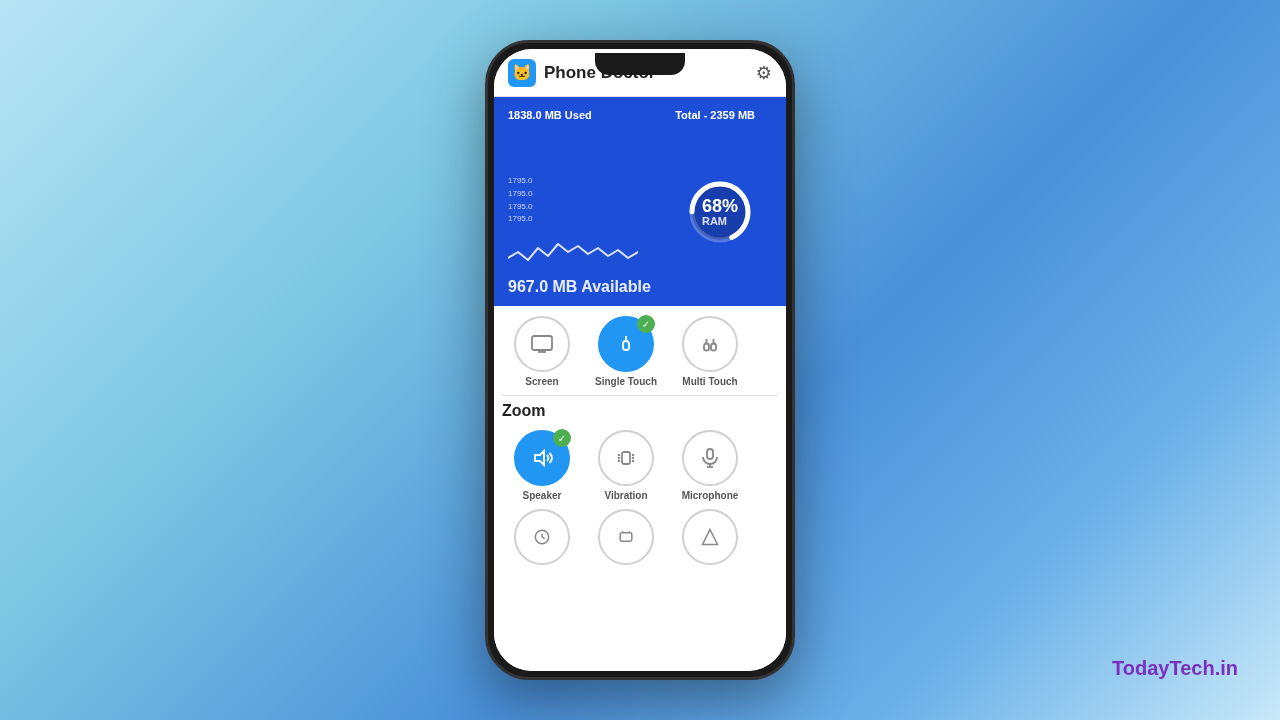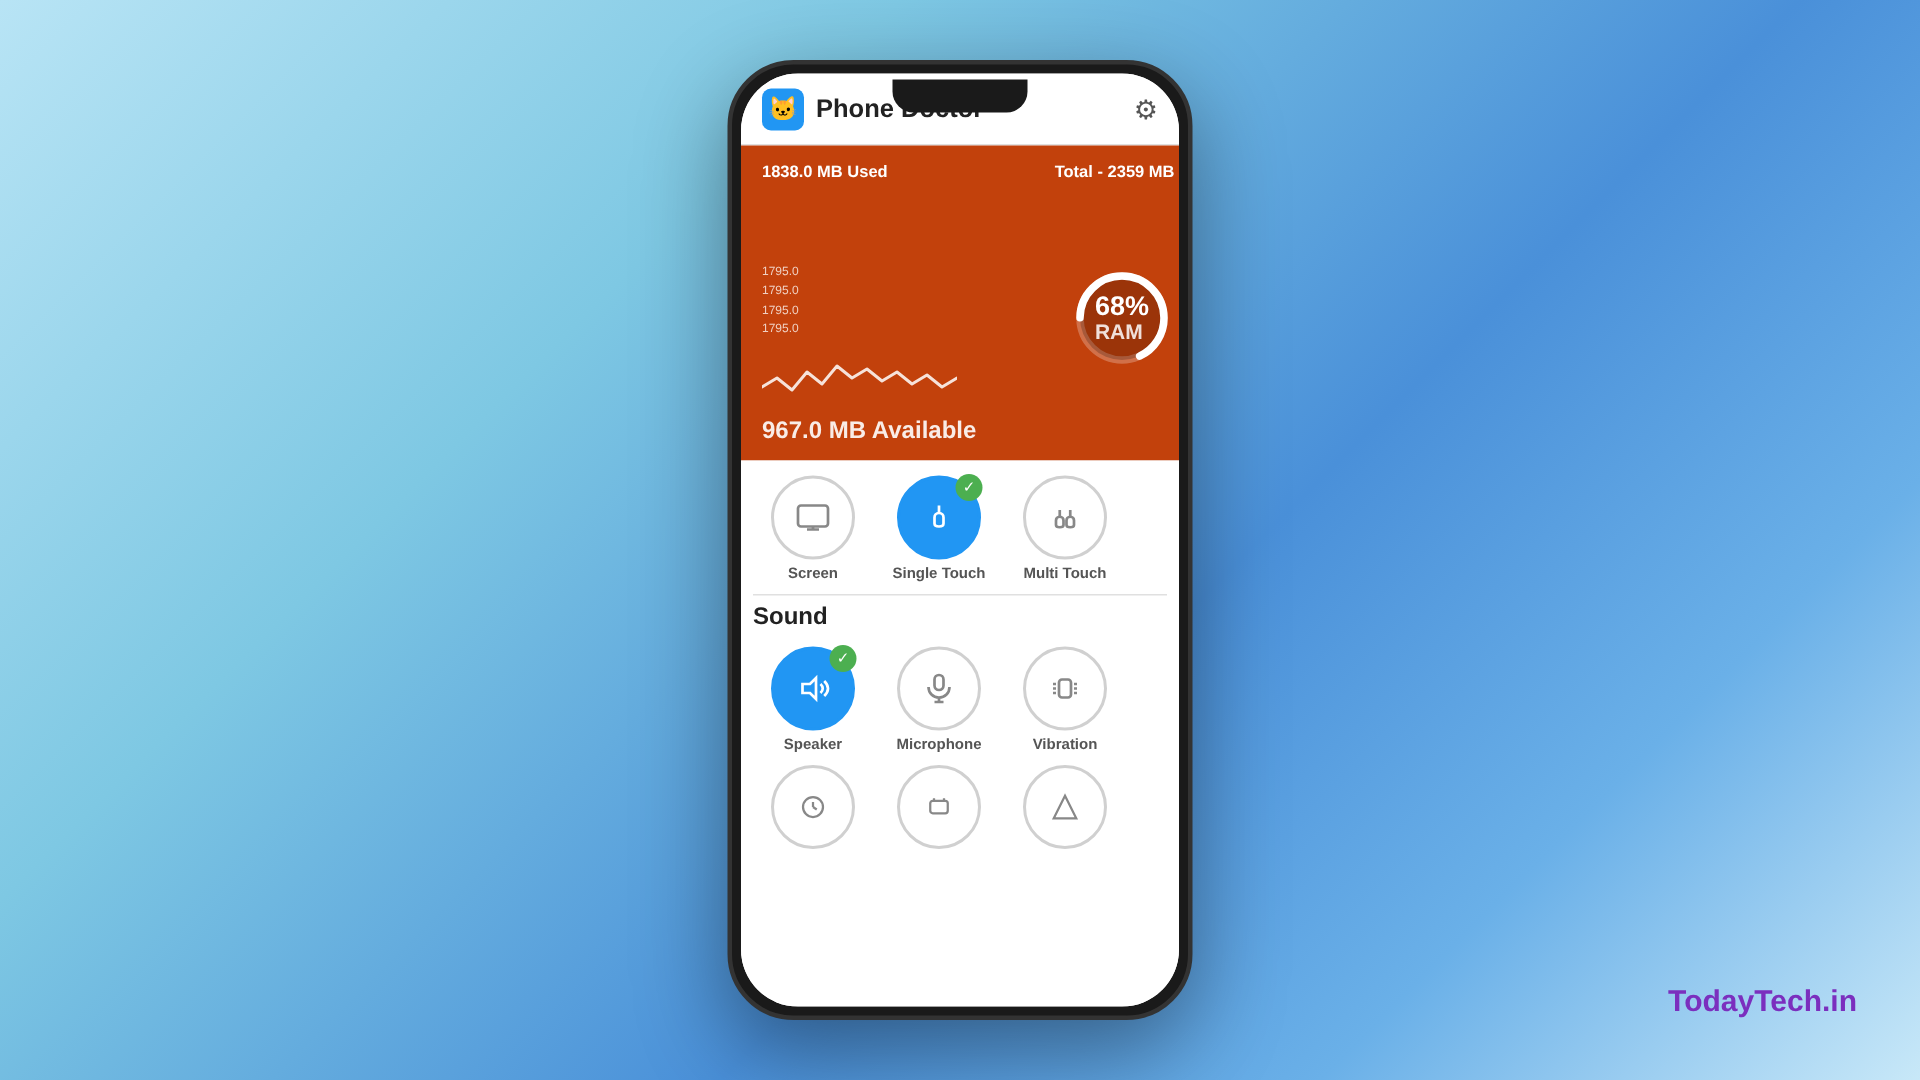--- a/index.html
+++ b/index.html
@@ -89,23 +89,23 @@
       color: #222;
     }
 
     .app-bar-settings {
       color: #555;
       font-size: 18px;
     }
 
     
     .ram-card {
-      background: #c2410c;
+      background: #1d4ed8;
       margin: 0;
-      padding: 12px 3px 10px 14px;
+      padding: 12px 31px 10px 14px;
       color: white;
     }
 
     .ram-header {
       display: flex;
       justify-content: space-between;
       font-size: 11px;
       font-weight: 600;
       margin-bottom: 6px;
     }
@@ -161,21 +161,21 @@
     }
 
     .gauge-percent {
       font-size: 18px;
       font-weight: 700;
       color: white;
       line-height: 1;
     }
 
     .gauge-label {
-      font-size: 14px;
+      font-size: 11px;
       color: rgba(255,255,255,0.85);
       font-weight: 600;
     }
 
     
     .icon-grid {
       display: flex;
       flex-wrap: wrap;
       gap: 4px;
       margin-bottom: 8px;
@@ -363,61 +363,61 @@
                   <line x1="15.5" y1="7" x2="15.5" y2="11.5"></line>
                 </svg>
               </div>
               <div class="icon-label">Multi Touch</div>
             </div>
           </div>
 
 
           <hr class="section-divider">
 
-          <div class="section-title">Sound</div>
+          <div class="section-title">Zoom</div>
           <div class="icon-grid">
 
             <div class="icon-item">
               <div class="icon-circle active">
                 <svg width="24" height="24" viewBox="0 0 24 24" fill="none" stroke="white" stroke-width="1.8">
                   <polygon points="5,9 10,9 14,5 14,19 10,15 5,15"></polygon>
                   <path d="M17 9c1 1 1.5 2 1.5 3s-.5 2-1.5 3"></path>
                   <path d="M19.5 7c1.5 1.5 2.5 3 2.5 5s-1 3.5-2.5 5"></path>
                 </svg>
                 <div class="check-badge">✓</div>
               </div>
               <div class="icon-label">Speaker</div>
-            </div>
-
-            <div class="icon-item">
-              <div class="icon-circle">
-                <svg width="24" height="24" viewBox="0 0 24 24" fill="none" stroke="#888" stroke-width="1.8">
-                  <rect x="9" y="3" width="6" height="10" rx="3"></rect>
-                  <path d="M5 11c0 4 3 7 7 7s7-3 7-7"></path>
-                  <line x1="12" y1="18" x2="12" y2="21"></line>
-                  <line x1="9" y1="21" x2="15" y2="21"></line>
-                </svg>
-              </div>
-              <div class="icon-label">Microphone</div>
             </div>
 
             <div class="icon-item">
               <div class="icon-circle">
                 <svg width="24" height="24" viewBox="0 0 24 24" fill="none" stroke="#888" stroke-width="1.8">
                   <rect x="8" y="6" width="8" height="12" rx="2"></rect>
                   <line x1="4" y1="9" x2="6" y2="9"></line>
                   <line x1="4" y1="12" x2="6" y2="12"></line>
                   <line x1="4" y1="15" x2="6" y2="15"></line>
                   <line x1="18" y1="9" x2="20" y2="9"></line>
                   <line x1="18" y1="12" x2="20" y2="12"></line>
                   <line x1="18" y1="15" x2="20" y2="15"></line>
                 </svg>
               </div>
               <div class="icon-label">Vibration</div>
             </div>
+
+            <div class="icon-item">
+              <div class="icon-circle">
+                <svg width="24" height="24" viewBox="0 0 24 24" fill="none" stroke="#888" stroke-width="1.8">
+                  <rect x="9" y="3" width="6" height="10" rx="3"></rect>
+                  <path d="M5 11c0 4 3 7 7 7s7-3 7-7"></path>
+                  <line x1="12" y1="18" x2="12" y2="21"></line>
+                  <line x1="9" y1="21" x2="15" y2="21"></line>
+                </svg>
+              </div>
+              <div class="icon-label">Microphone</div>
+            </div>
           </div>
 
           <div class="bottom-partial">
             <div class="icon-item">
               <div class="icon-circle-partial">
                 <svg width="20" height="20" viewBox="0 0 24 24" fill="none" stroke="#888" stroke-width="1.8">
                   <circle cx="12" cy="12" r="8"></circle>
                   <line x1="12" y1="8" x2="12" y2="12"></line>
                   <line x1="12" y1="12" x2="15" y2="14"></line>
                 </svg>

